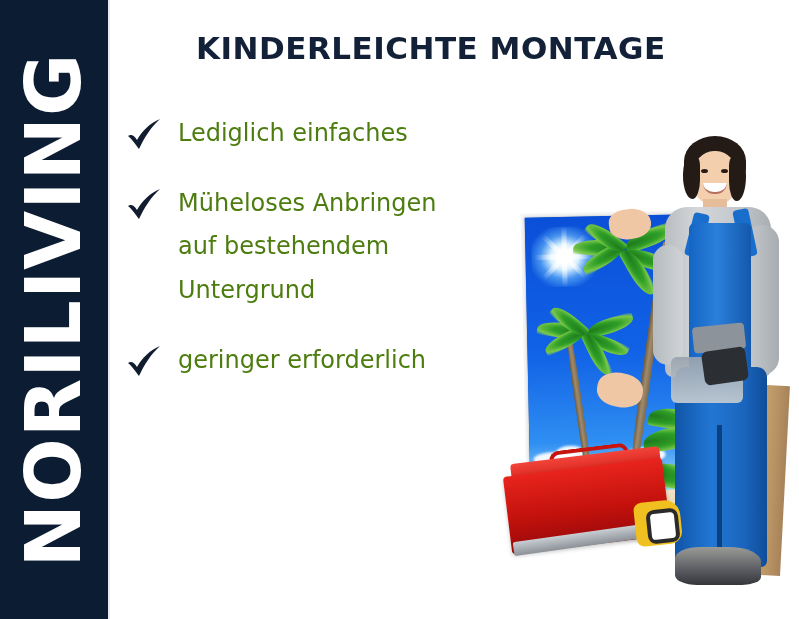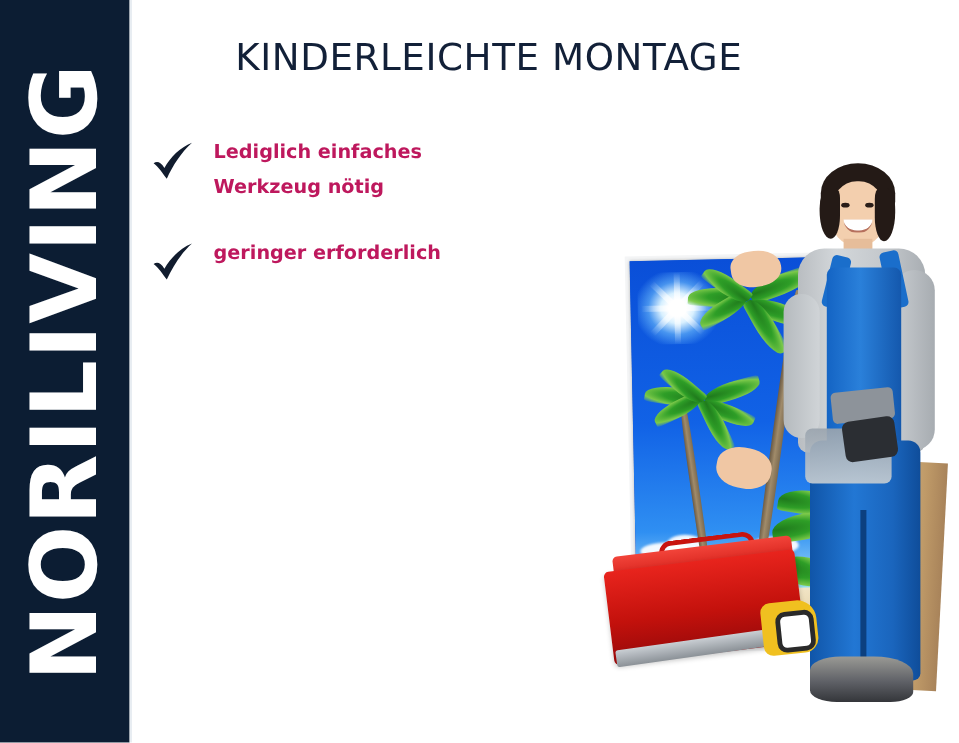--- a/index.html
+++ b/index.html
@@ -39,21 +39,21 @@
     font-size:76px;
     letter-spacing:1px;
     line-height:1;
   }
 
   
   .headline{
     position:absolute;
     left:196px;top:30px;
     font-family:"DejaVu Sans", sans-serif;
-    font-weight:normal;
+    font-weight:bold;
     font-size:31px;
     letter-spacing:0.5px;
     color:#122038;
     white-space:nowrap;
   }
 
   
   .bullets{
     position:absolute;
     left:126px;top:112px;
@@ -67,24 +67,24 @@
   .check-icon{
     position:absolute;
     left:0;top:6px;
     width:38px;height:34px;
   }
   .bullet-lines{
     margin-left:52px;
   }
   .bullet-line{
     font-family:"DejaVu Sans", sans-serif;
-    font-weight:bold;
-    font-size:16px;
+    font-weight:normal;
+    font-size:24px;
     line-height:1.82;
-    color:#be185d;
+    color:#4d7c0f;
     white-space:nowrap;
   }
 
   
   .photo{
     position:absolute;
     left:495px;top:95px;
     width:304px;height:524px;
   }
 
@@ -366,24 +366,35 @@
   <div class="bullets">
 
     <div class="bullet">
       <span class="check-icon">
         <svg viewBox="0 0 38 34" width="38" height="34" aria-hidden="true">
           <path d="M2 18 C5 16 8 17 11 22 C16 13 24 5 34 1 C25 9 18 20 13 31 C10 27 6 21 2 18 Z" fill="#111c2e"></path>
         </svg>
       </span>
       <div class="bullet-lines">
         <div class="bullet-line">Lediglich einfaches</div>
-        <div class="bullet-line">Werkzeug nötig</div>
       </div>
     </div>
 
+    <div class="bullet">
+      <span class="check-icon">
+        <svg viewBox="0 0 38 34" width="38" height="34" aria-hidden="true">
+          <path d="M2 18 C5 16 8 17 11 22 C16 13 24 5 34 1 C25 9 18 20 13 31 C10 27 6 21 2 18 Z" fill="#111c2e"></path>
+        </svg>
+      </span>
+      <div class="bullet-lines">
+        <div class="bullet-line">Müheloses Anbringen</div>
+        <div class="bullet-line">auf bestehendem</div>
+        <div class="bullet-line">Untergrund</div>
+      </div>
+    </div>
 
     <div class="bullet">
       <span class="check-icon">
         <svg viewBox="0 0 38 34" width="38" height="34" aria-hidden="true">
           <path d="M2 18 C5 16 8 17 11 22 C16 13 24 5 34 1 C25 9 18 20 13 31 C10 27 6 21 2 18 Z" fill="#111c2e"></path>
         </svg>
       </span>
       <div class="bullet-lines">
         <div class="bullet-line">geringer erforderlich</div>
       </div>

